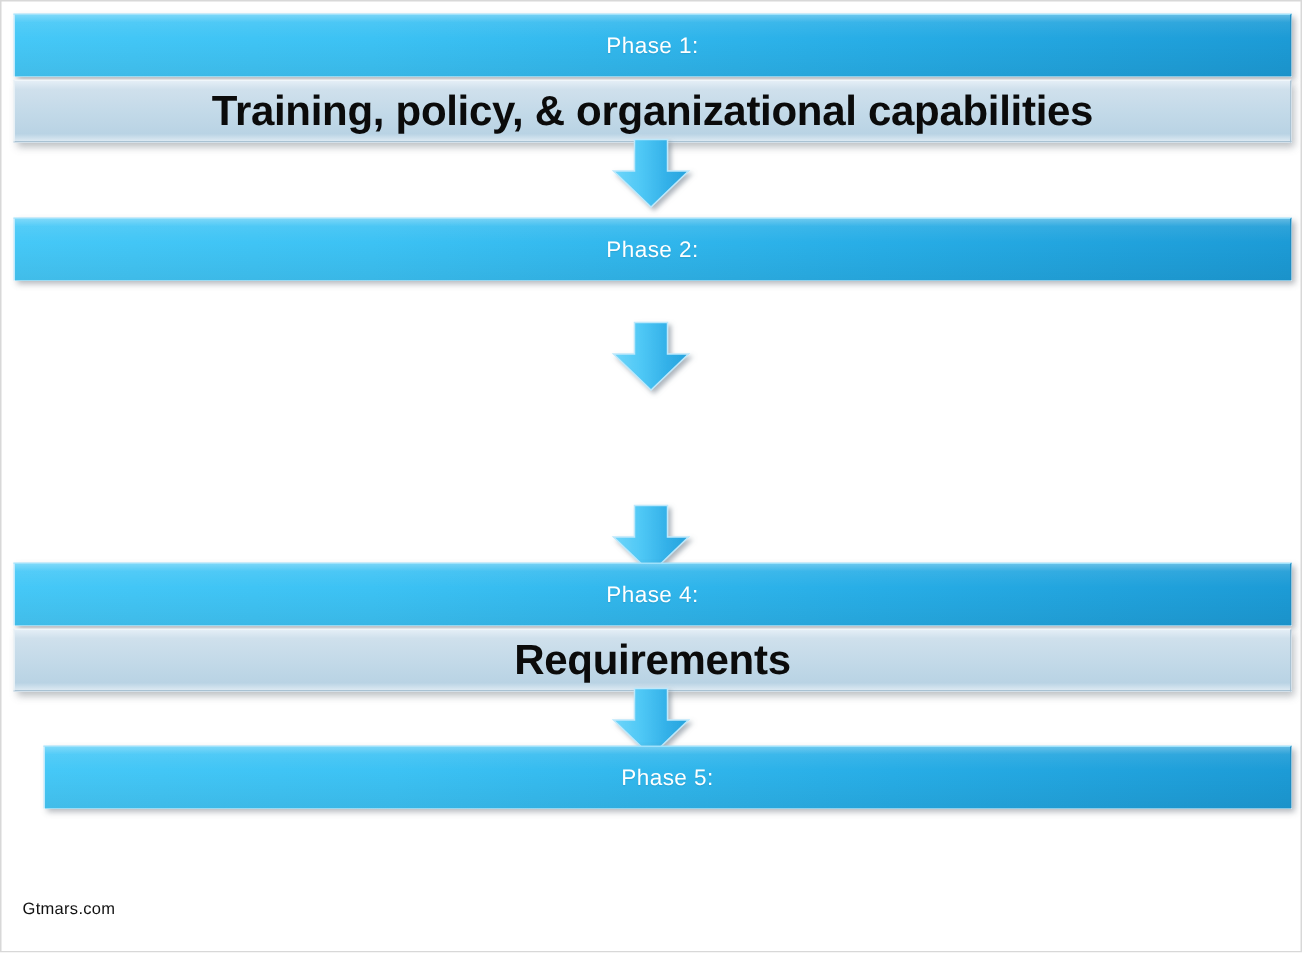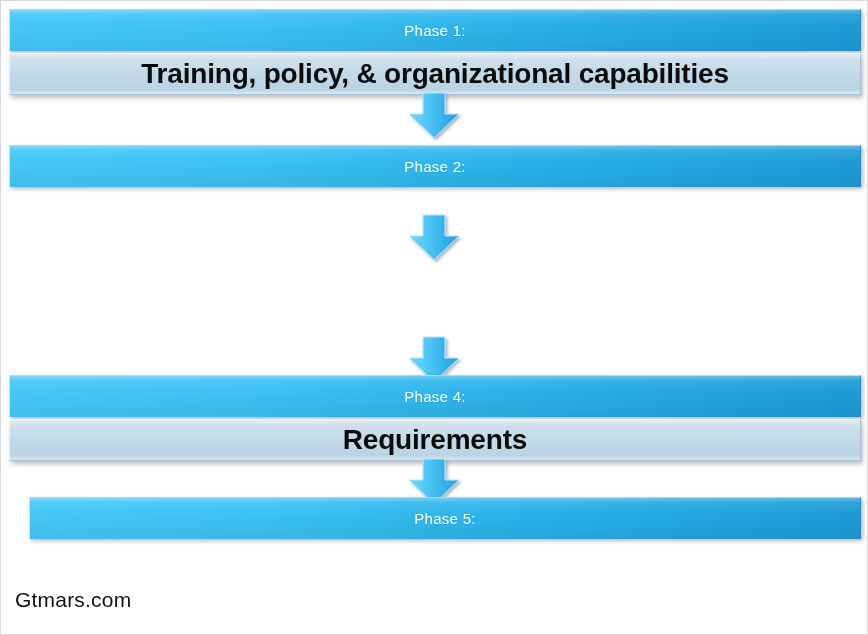--- a/index.html
+++ b/index.html
@@ -98,21 +98,21 @@
     width: 54px;
     height: 46px;
     overflow: visible;
   }
 
   
   .footer-credit {
     position: absolute;
     left: 14px;
     bottom: 22px;
-    font-size: 21px;
+    font-size: 11px;
     color: #111111;
     letter-spacing: 0.2px;
     margin-top: 32px;
   }
 </style>
 </head>
 <body>
 
 <div id="canvas">
 

